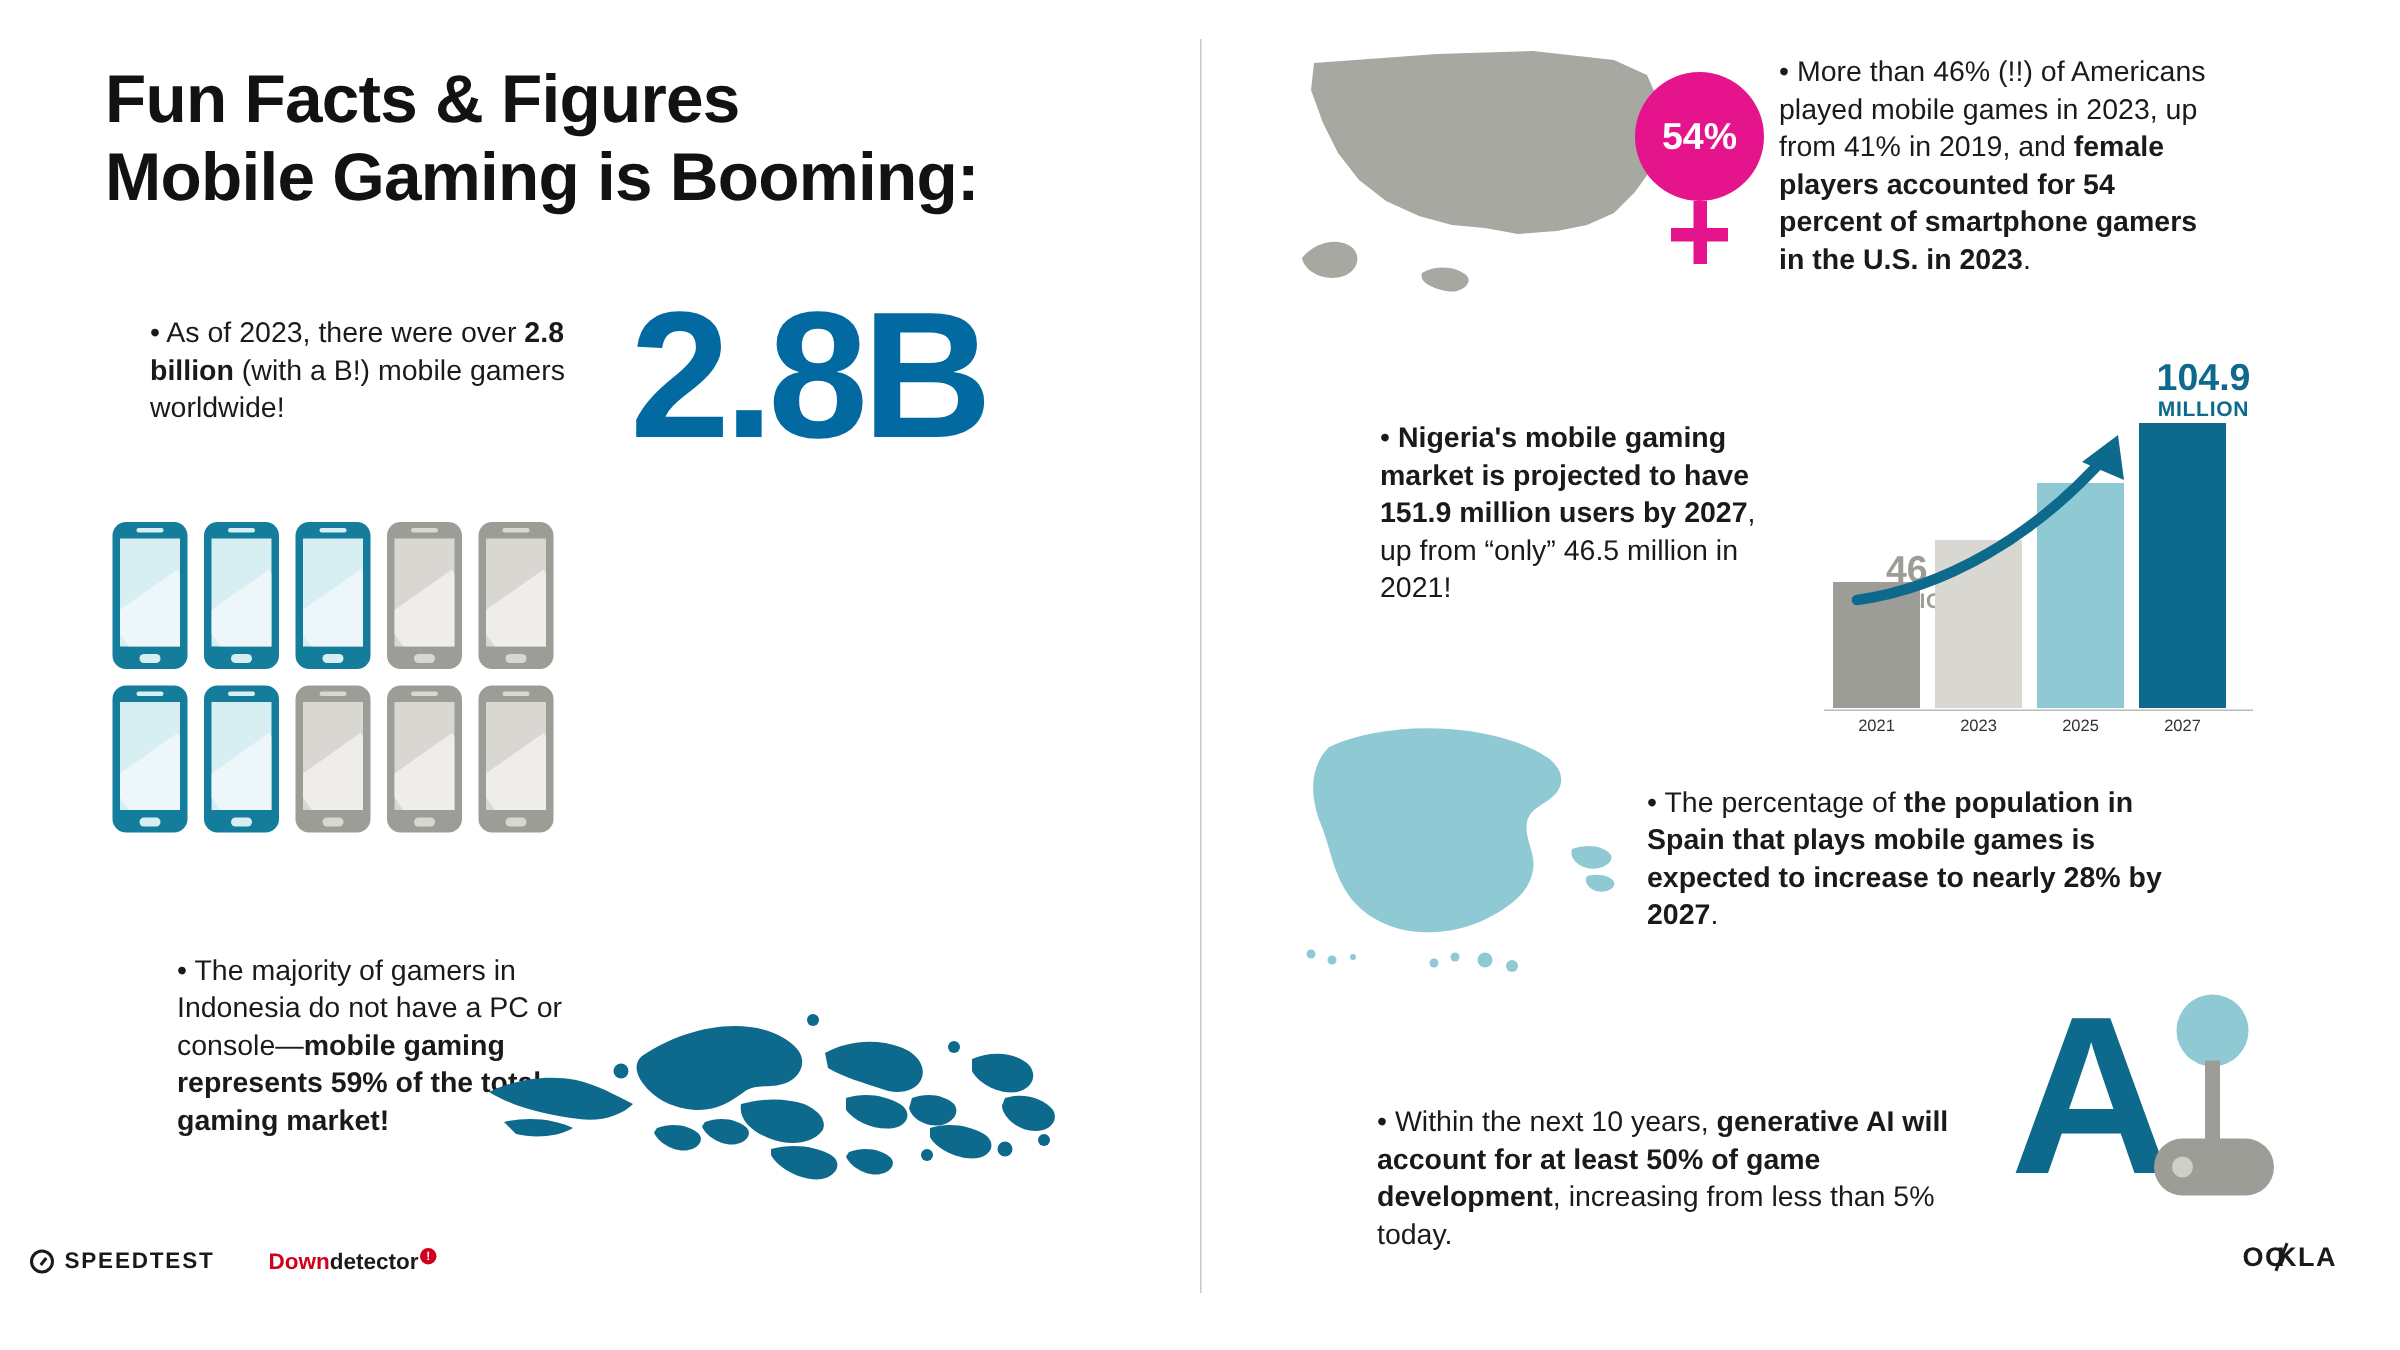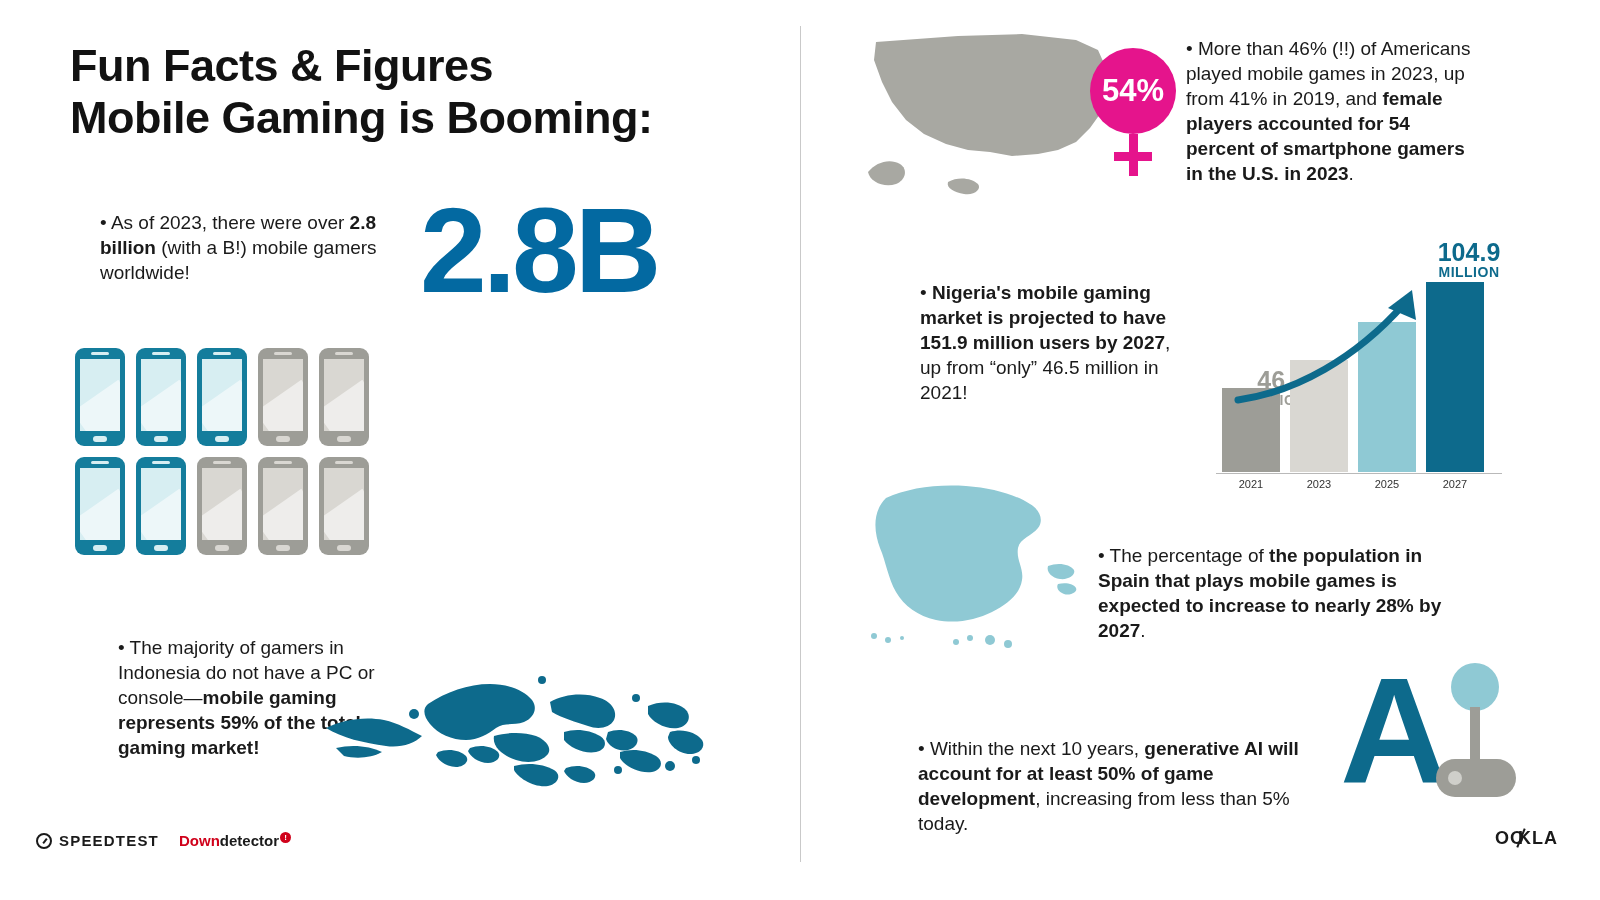--- a/index.html
+++ b/index.html
@@ -68,21 +68,21 @@
     position:absolute;width:140%;height:140%;left:-20%;top:-10%;
     background:rgba(255,255,255,0.55);
     transform:rotate(-35deg) translateY(42%);
   }
 
   
   .indo-map{position:absolute;left:318px;top:640px;width:400px;height:165px;}
 
   
   .speedtest-logo{
-    position:absolute;left:36px;top:832px;display:flex;align-items:center;gap:7px;
+    position:absolute;left:20px;top:832px;display:flex;align-items:center;gap:7px;
   }
   .speedtest-logo .st-mark{
     width:16px;height:16px;border-radius:50%;border:2px solid #1a1a1a;
     position:relative;box-sizing:border-box;
   }
   .speedtest-logo .st-mark:after{
     content:"";position:absolute;left:6px;top:3px;width:2px;height:6px;
     background:#1a1a1a;transform:rotate(38deg);
   }
   .speedtest-logo .st-text{font-size:15px;font-weight:bold;letter-spacing:1.2px;}
@@ -105,33 +105,33 @@
     transform:rotate(22deg);vertical-align:-4px;margin:0 -4px 0 -5px;
   }
 
   
   .us-map{position:absolute;left:862px;top:30px;width:270px;height:175px;}
   .female-badge{
     position:absolute;left:1090px;top:48px;width:86px;height:130px;
   }
   .female-badge .circle{
     position:absolute;left:0;top:0;width:86px;height:86px;border-radius:50%;
-    background:#e5148c;color:#fff;font-size:31px;font-weight:bold;
+    background:#e5148c;color:#fff;font-size:25px;font-weight:bold;
     display:flex;align-items:center;justify-content:center;
   }
   .female-badge .stem{
     position:absolute;left:39px;top:86px;width:9px;height:42px;background:#e5148c;
   }
   .female-badge .cross{
     position:absolute;left:24px;top:104px;width:38px;height:9px;background:#e5148c;
   }
 
   #bullet-us{position:absolute;left:1186px;top:36px;width:290px;}
   #bullet-nigeria{position:absolute;left:920px;top:280px;width:265px;}
-  #bullet-spain{position:absolute;left:1098px;top:523px;width:380px;margin-top:20px;}
+  #bullet-spain{position:absolute;left:1098px;top:523px;width:380px;}
   #bullet-ai{position:absolute;left:918px;top:700px;width:390px;margin-top:36px;}
 
   
   .chart{position:absolute;left:1216px;top:240px;width:300px;height:260px;}
   .chart .bars{position:absolute;left:0;bottom:28px;width:300px;height:200px;}
   .chart .bar{position:absolute;bottom:0;width:58px;}
   .chart .bar-label{
     position:absolute;bottom:10px;font-size:11px;color:#333;text-align:center;width:58px;
   }
   .chart .axis{

